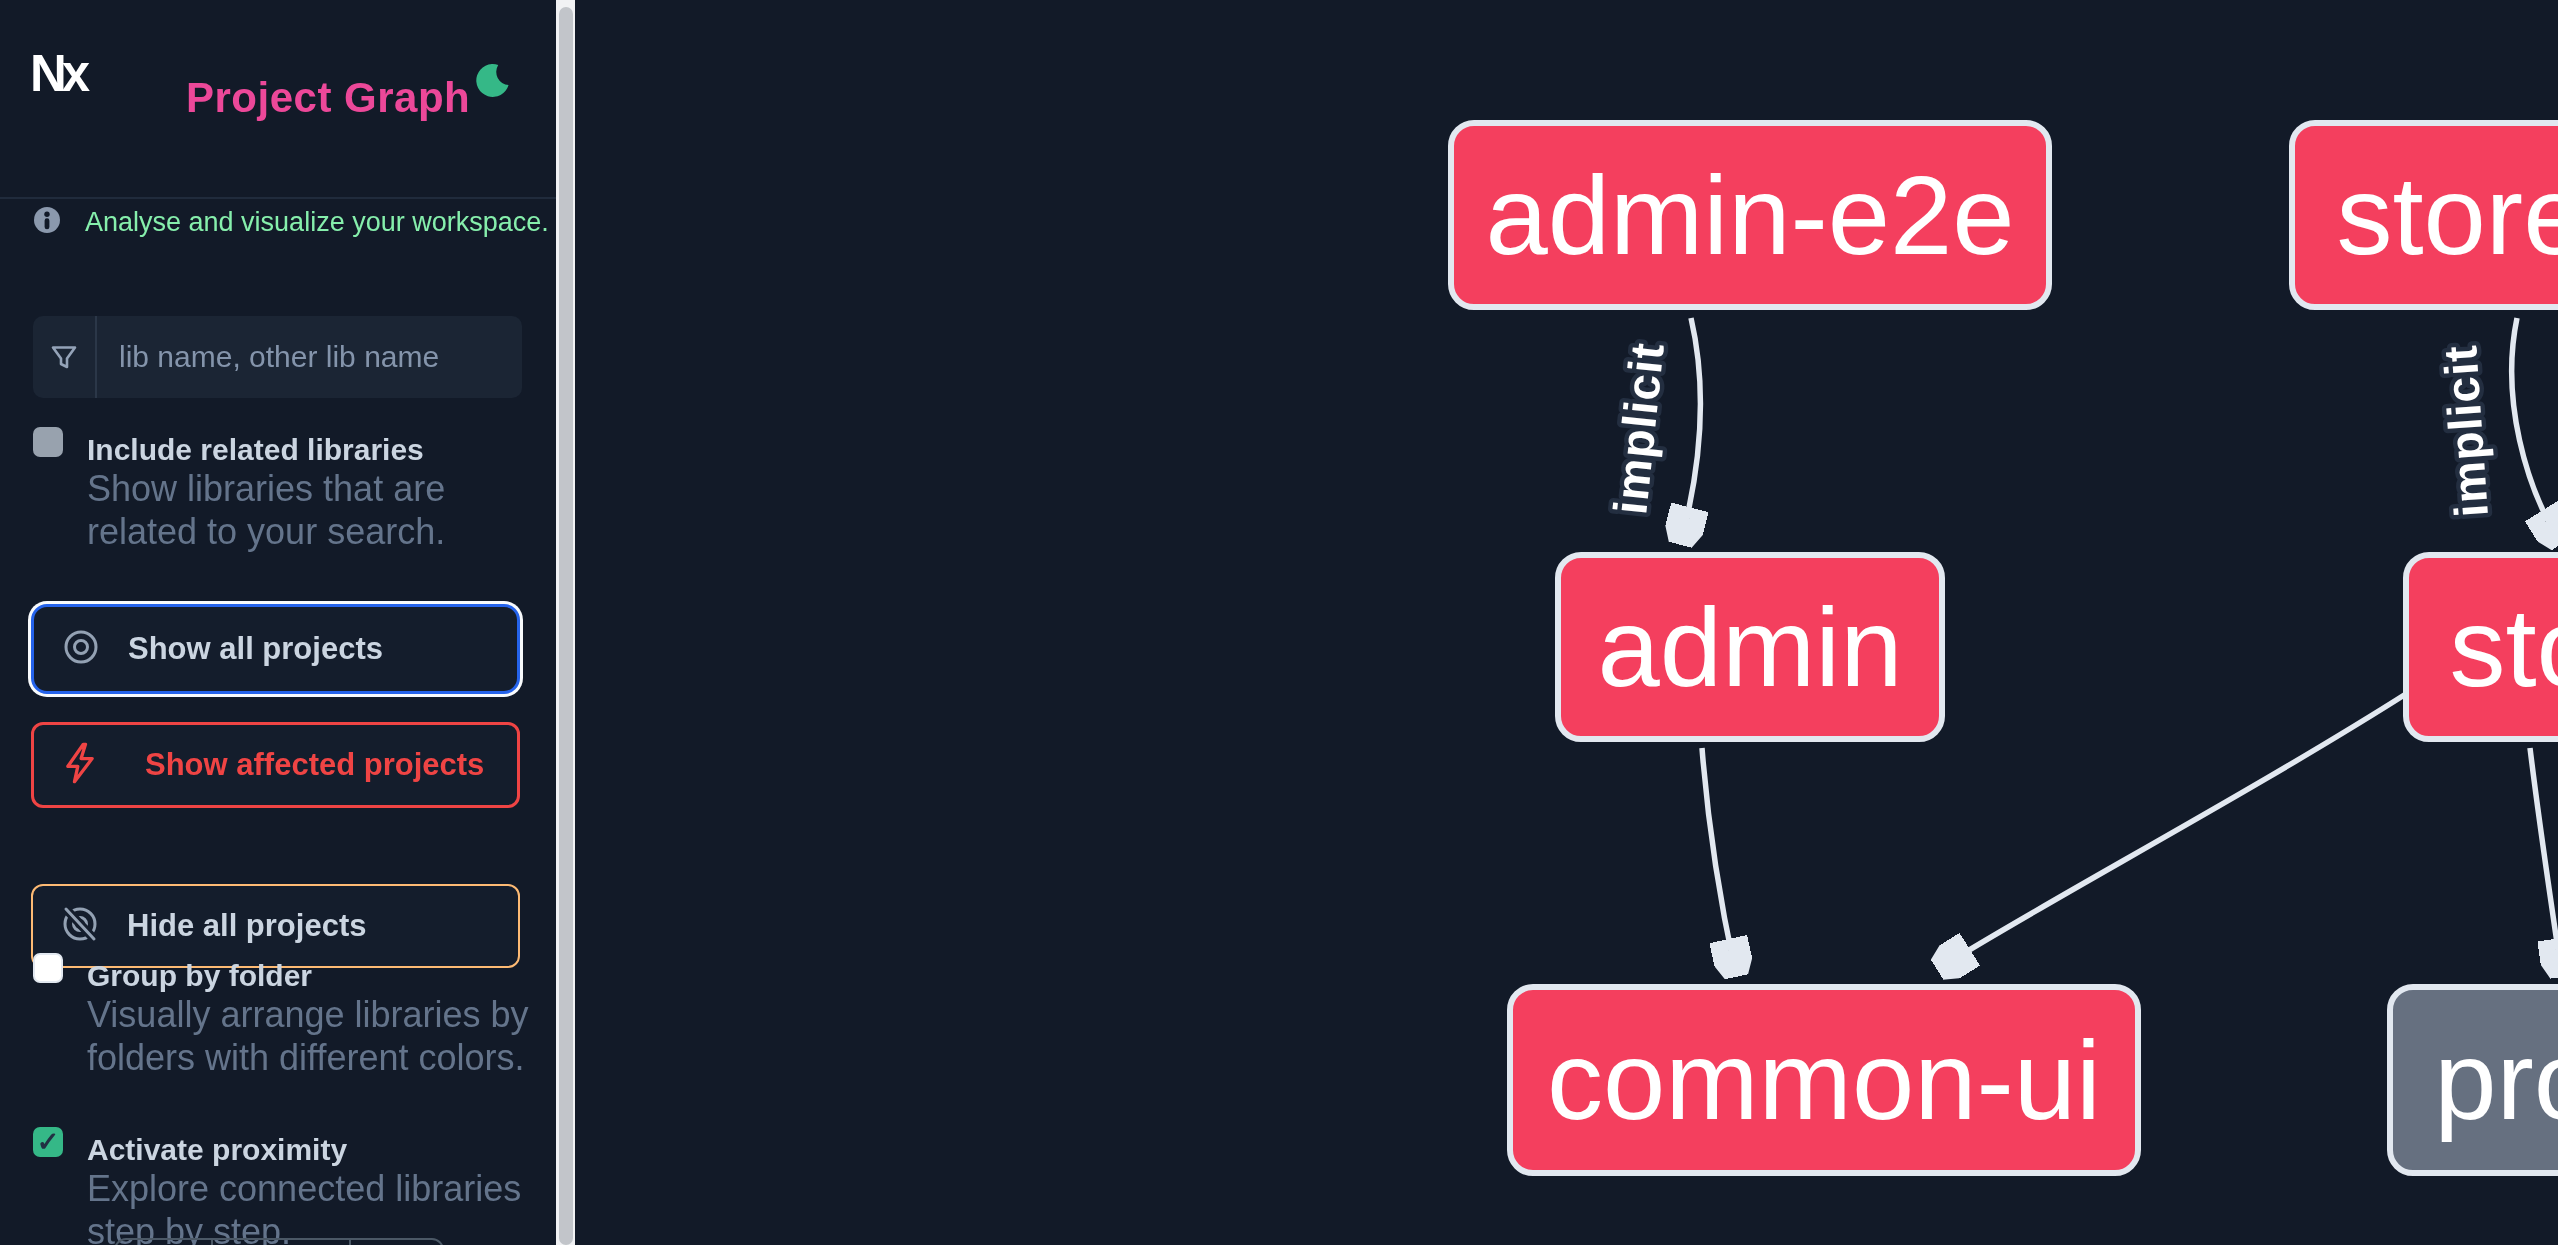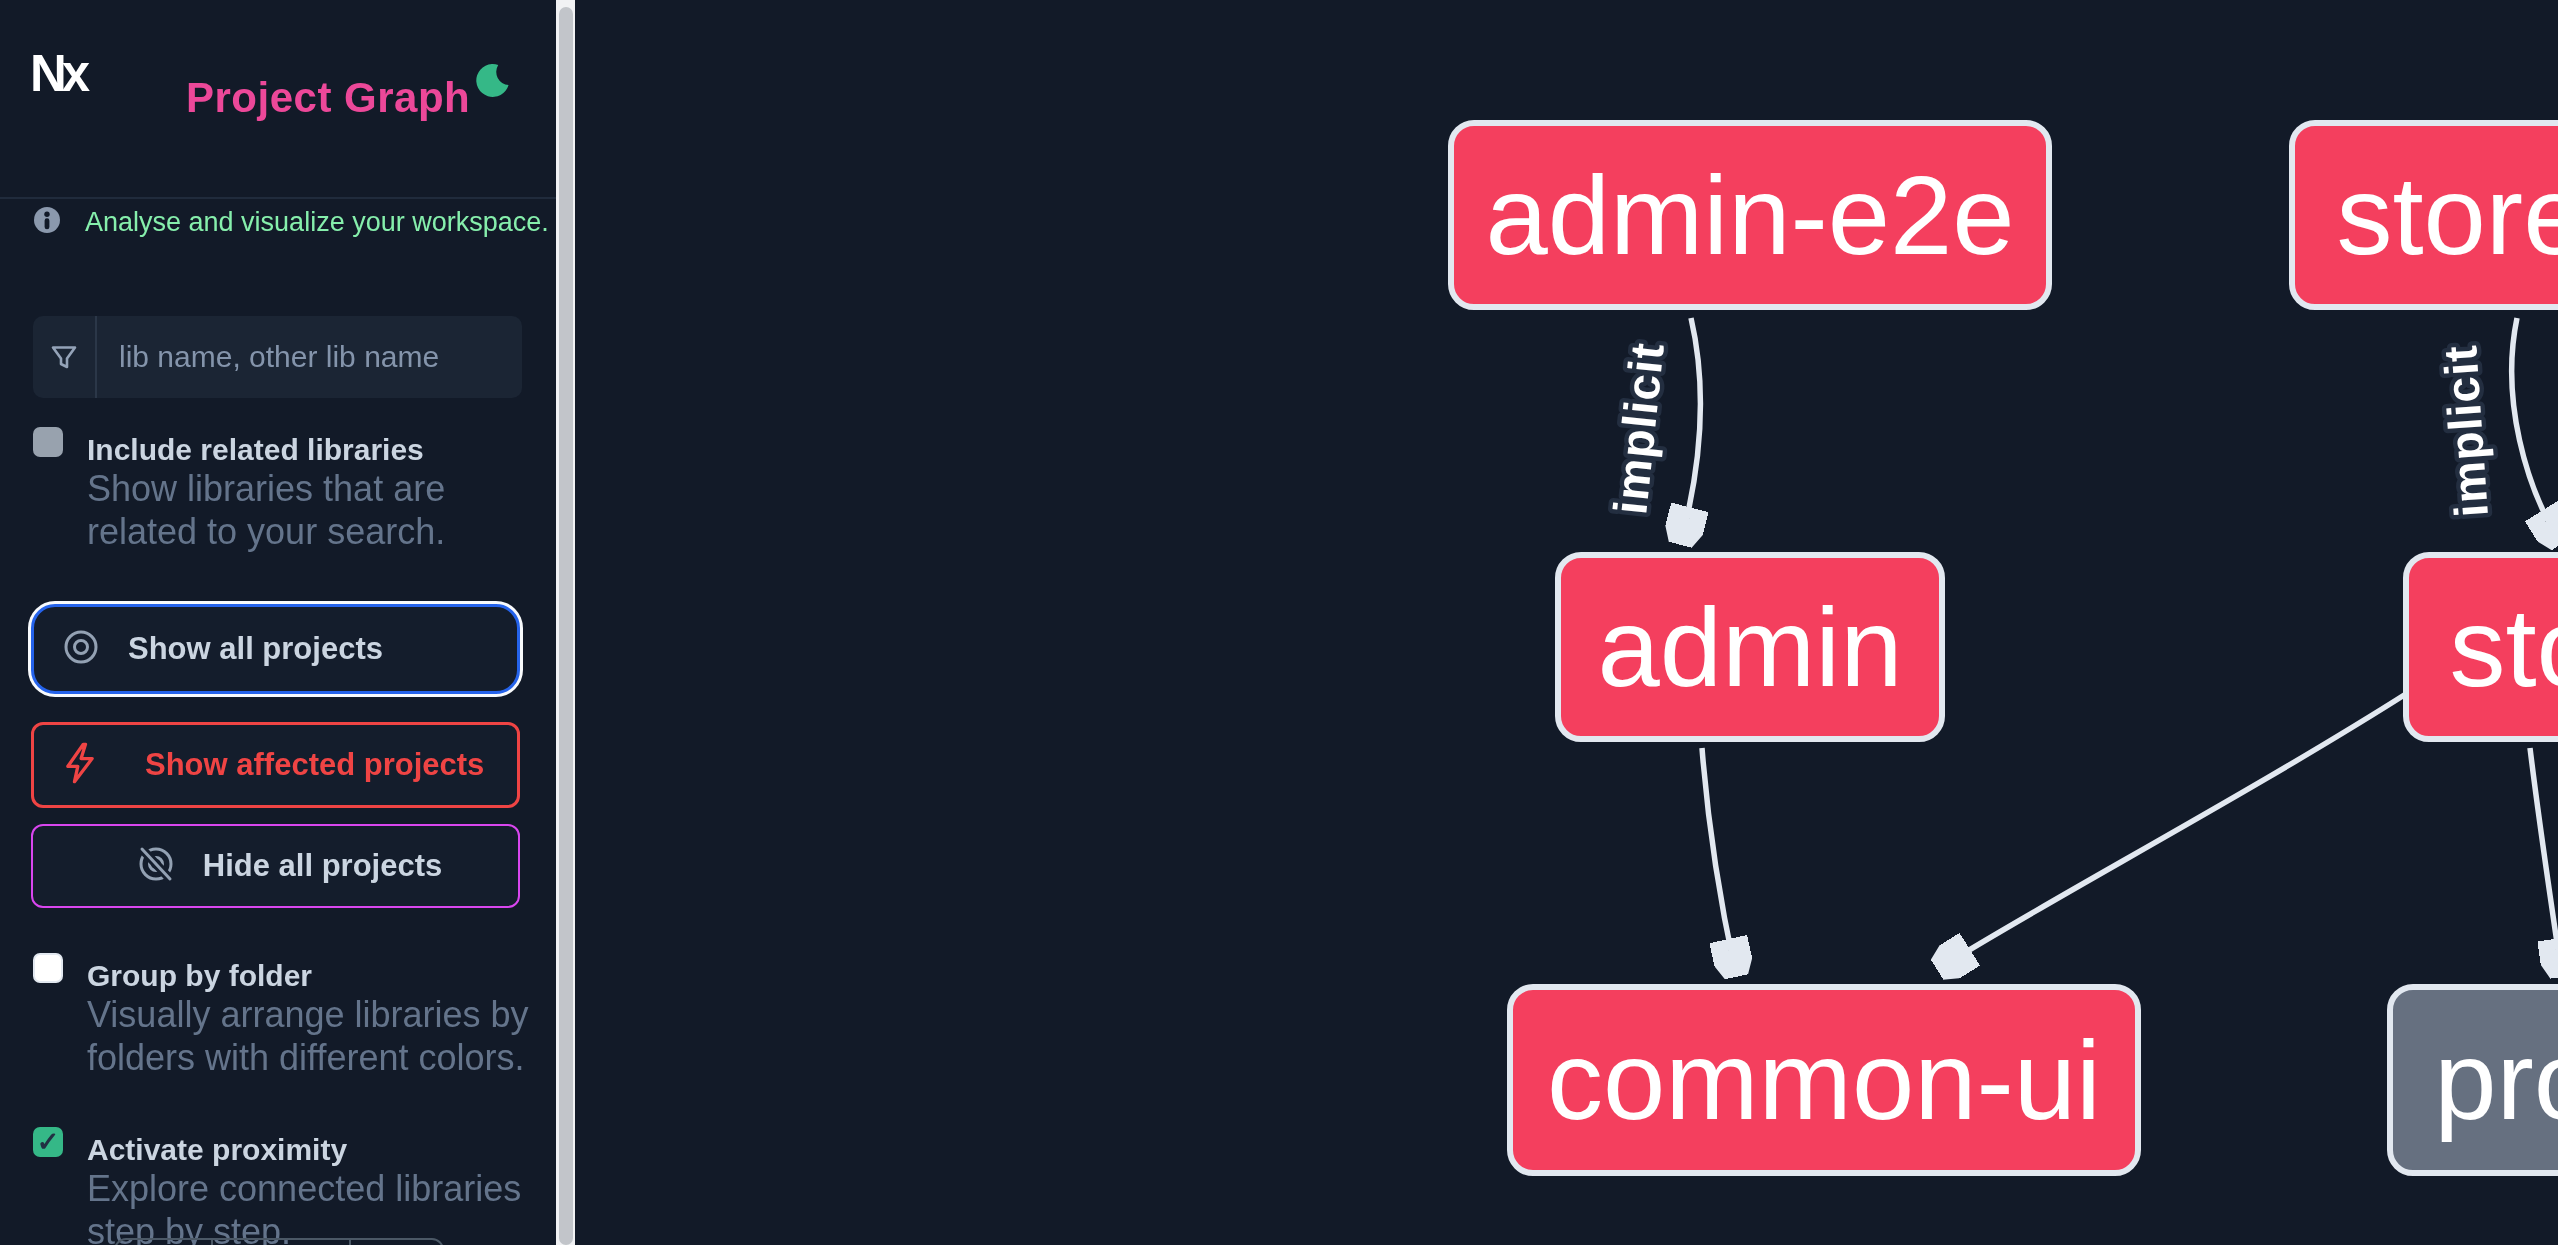--- a/index.html
+++ b/index.html
@@ -25,24 +25,24 @@
   .cb-row { position:absolute; left:33px; }
   .cb { position:absolute; left:0; top:2px; width:30px; height:30px; border-radius:7px; }
   .cb.gray { background:#98a2ae; }
   .cb.white { background:#ffffff; border:2px solid #e2e8f0; }
   .cb.green { background:#35b887; color:#223043; font-size:27px; font-weight:900; display:flex; align-items:center; justify-content:center; }
   .cb-label { position:absolute; left:54px; top:8px; font-size:30px; font-weight:700; color:#cbd5e1; white-space:nowrap; }
   .cb-desc { position:absolute; left:54px; top:42px; width:445px; font-size:36px; line-height:43px; color:#64748b; }
 
   .btn { position:absolute; left:31px; width:489px; background:#141d2c; display:flex; align-items:center; gap:26px; padding-left:26px; cursor:pointer; }
   .btn .label { font-size:31px; font-weight:700; color:#cbd5e1; white-space:nowrap; }
-  .btn.show-all { top:604px; height:90px; border:3px solid #2563eb; border-radius:24px; box-shadow:0 0 0 3px #f8fafc; }
+  .btn.show-all { top:604px; height:90px; border:3px solid #2563eb; border-radius:16px; box-shadow:0 0 0 3px #f8fafc; }
   .btn.show-affected { top:722px; height:86px; border:3px solid #ef4444; border-radius:12px;gap:45px; }
   .btn.show-affected .label { color:#ef4444; }
-  .btn.hide-all { top:824px; height:84px; border:2px solid #d946ef; border-radius:12px;justify-content:center; }
+  .btn.hide-all { top:884px; height:84px; border:2px solid #fdba74; border-radius:12px; }
 
   .stepper-peek { position:absolute; left:114px; top:1238px; width:330px; height:28px; display:flex; border:2px solid #4b5866; border-radius:12px 12px 0 0; overflow:hidden; }
   .stepper-peek div { height:100%; }
   .stepper-peek .seg-mid { border-left:2px solid #4b5866; border-right:2px solid #4b5866; }
 
   
   .scrollbar { position:absolute; left:556px; top:0; width:19px; height:1245px; background:#f1f2f4; }
   .scroll-thumb { position:absolute; left:2.5px; top:7px; width:14px; height:1238px; border-radius:8px; background:#c2c5ca; }
 
   

